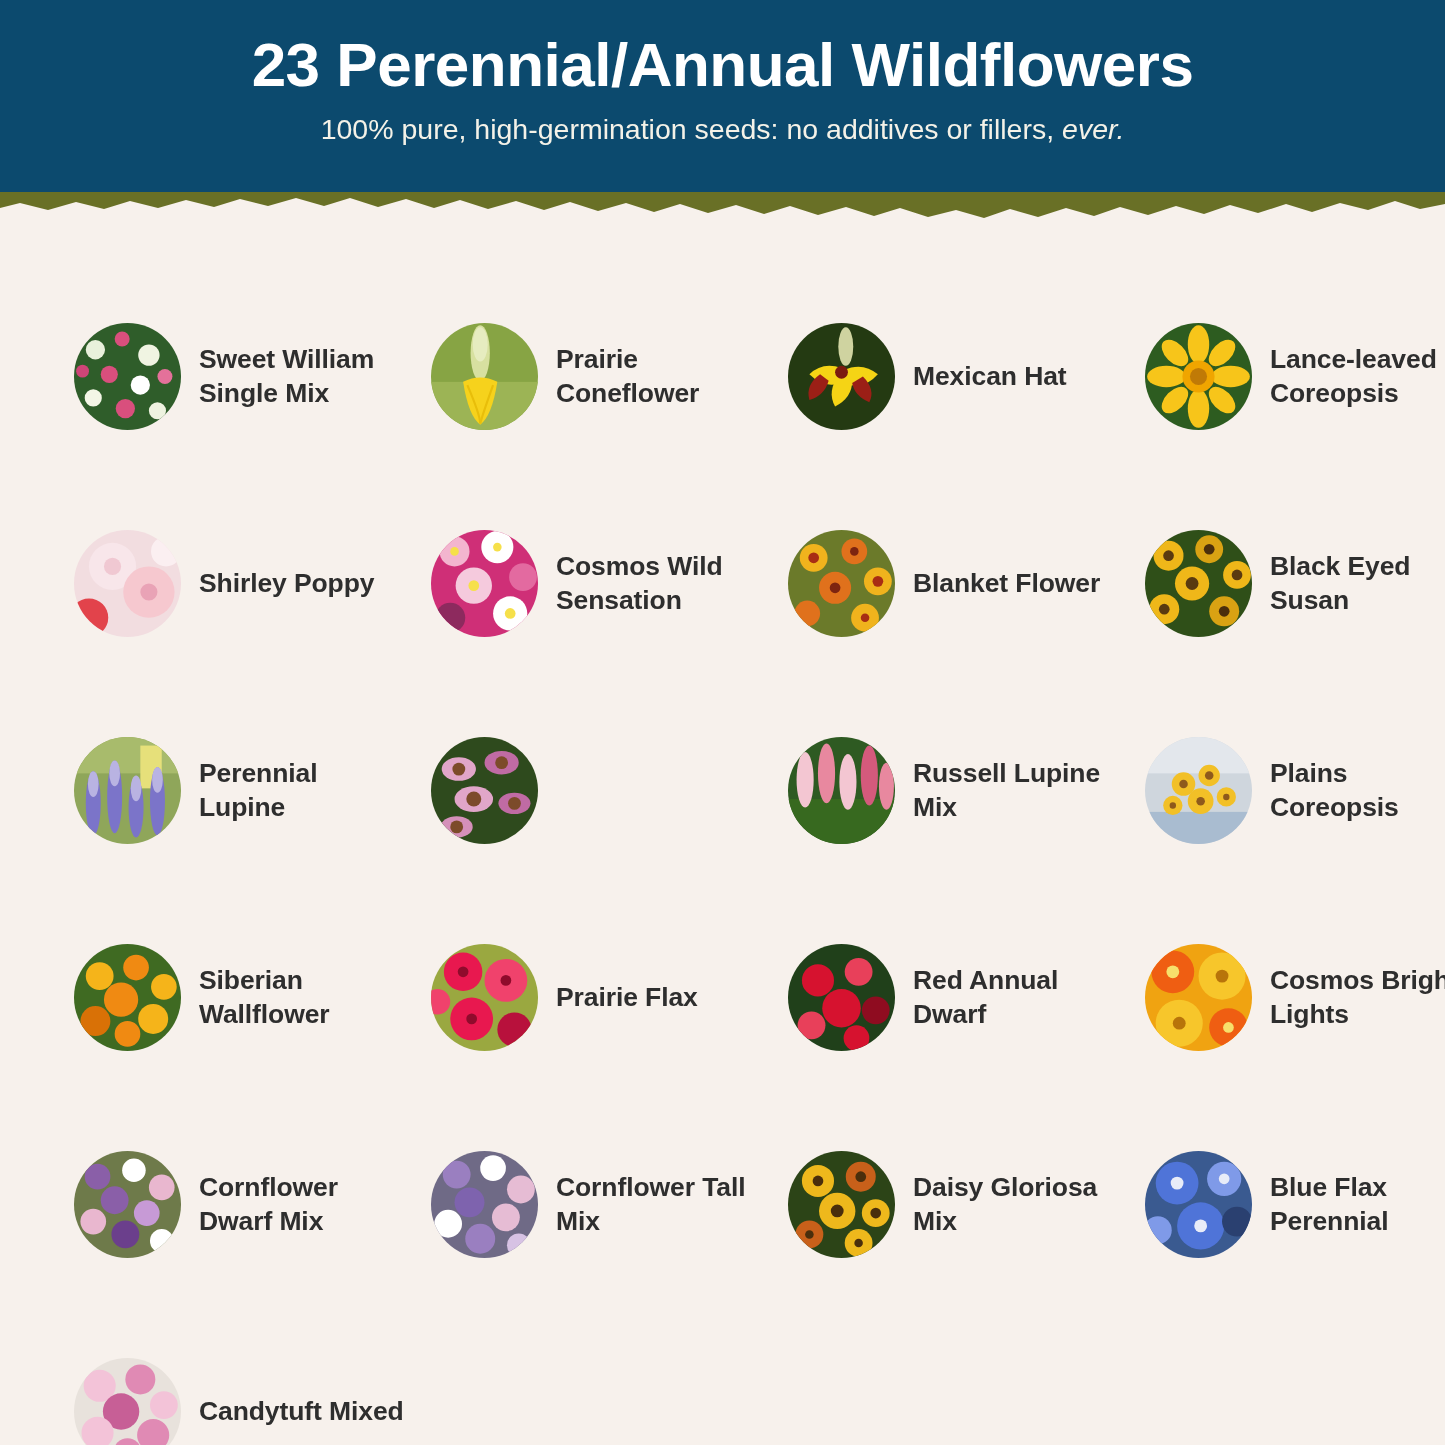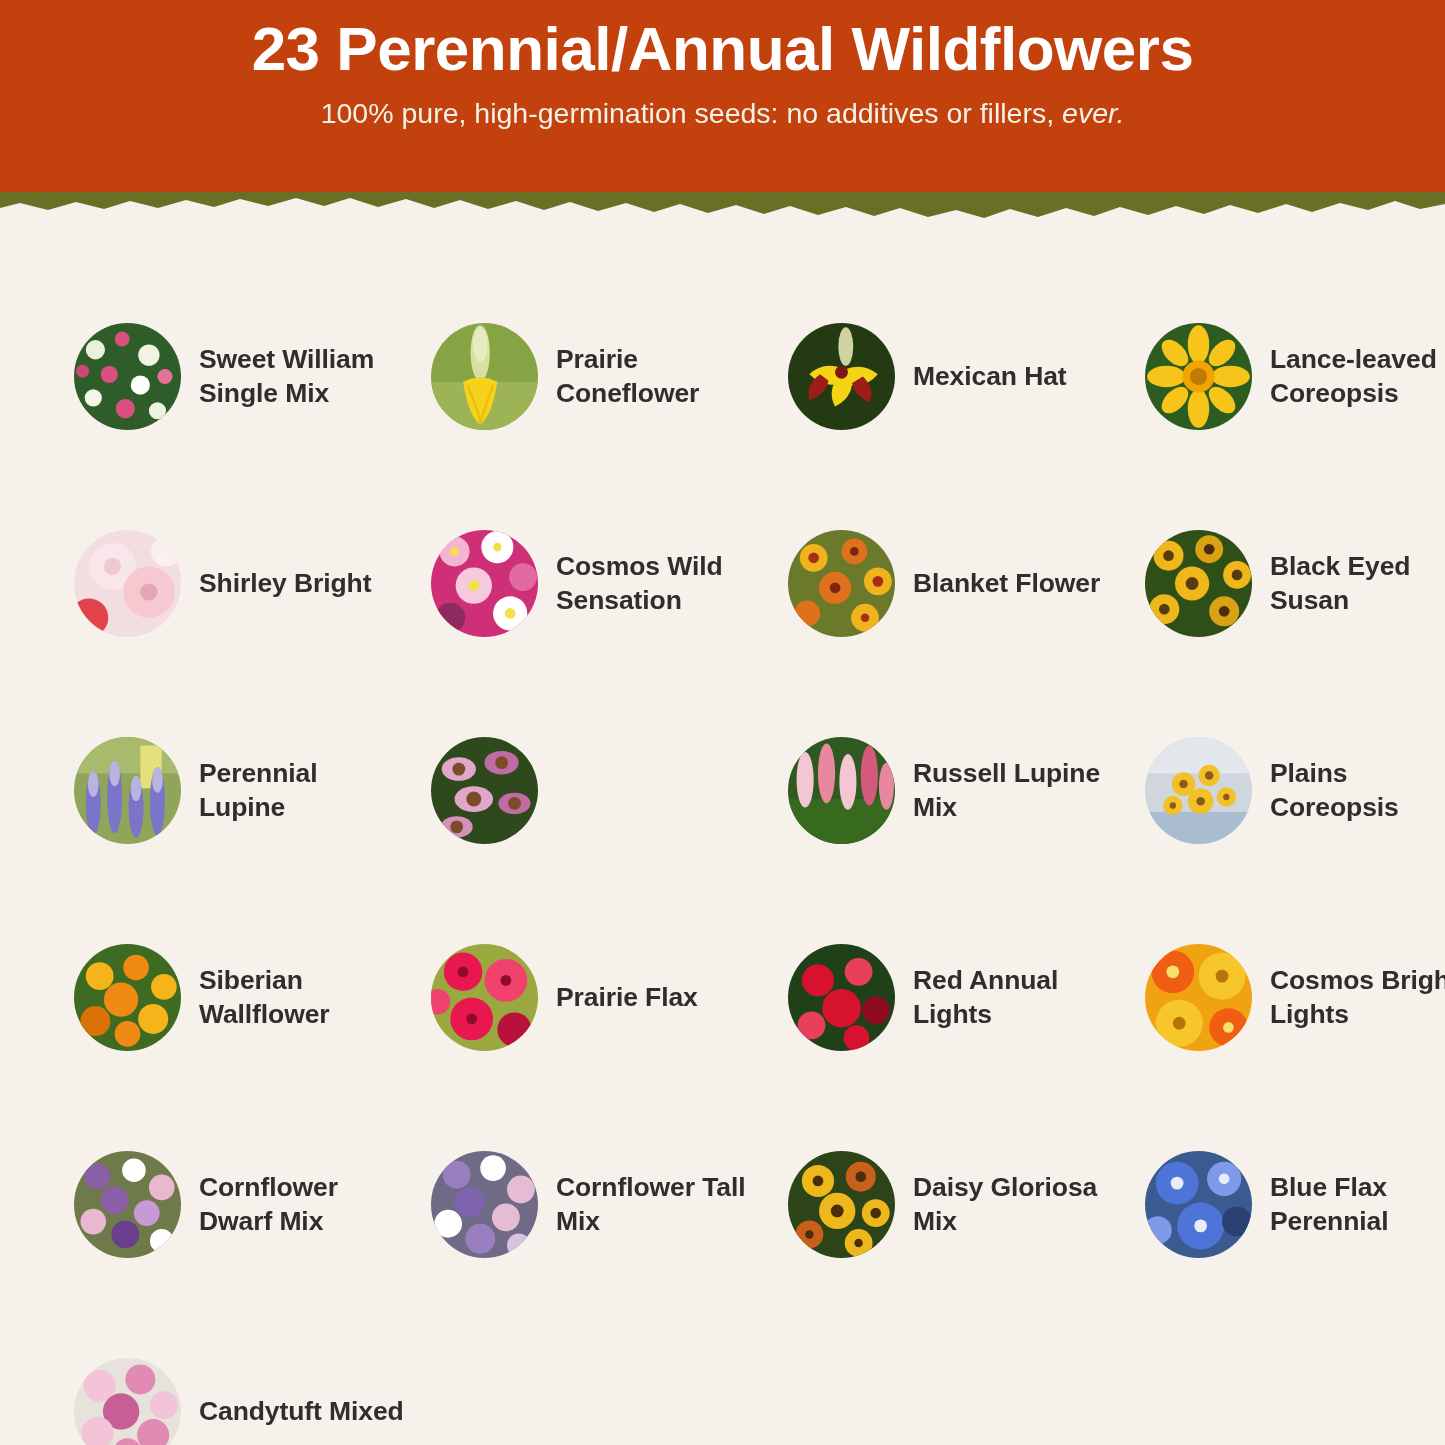--- a/index.html
+++ b/index.html
@@ -14,22 +14,22 @@
     position: relative;
     width: 1445px; height: 1445px;
     background: #f7f1ec;
   }
 
   
   .banner {
     position: relative;
     width: 100%;
     height: 196px;
-    background: #c2410c;
-    padding-top: 14px;
+    background: #0c4a6e;
+    padding-top: 30px;
     text-align: center;
     overflow: visible;
   }
   .banner h1 {
     margin: 0;
     color: #ffffff;
     font-size: 62px;
     font-weight: bold;
     letter-spacing: -0.5px;
     line-height: 1.12;
@@ -182,21 +182,21 @@
         <svg viewBox="0 0 100 100">
           <rect width="100" height="100" fill="#f2dde0"></rect>
           <circle cx="14" cy="82" r="18" fill="#e2434b"></circle>
           <circle cx="36" cy="34" r="22" fill="#f8e6ea"></circle>
           <circle cx="36" cy="34" r="8" fill="#f0c8d2"></circle>
           <circle cx="70" cy="58" r="24" fill="#f6c8cf"></circle>
           <circle cx="70" cy="58" r="8" fill="#e9a3b6"></circle>
           <circle cx="86" cy="20" r="14" fill="#fbeff1"></circle>
         </svg>
       </div>
-      <div class="label">Shirley Bright</div>
+      <div class="label">Shirley Poppy</div>
     </div>
 
     <div class="cell">
       <div class="thumb">
         <svg viewBox="0 0 100 100">
           <rect width="100" height="100" fill="#cf2f77"></rect>
           <circle cx="22" cy="20" r="14" fill="#f3b5cf"></circle>
             <circle cx="22" cy="20" r="4" fill="#f6e04a"></circle>
           <circle cx="62" cy="16" r="15" fill="#ffffff"></circle>
             <circle cx="62" cy="16" r="4" fill="#f6e04a"></circle>
@@ -377,21 +377,21 @@
         <svg viewBox="0 0 100 100">
           <rect width="100" height="100" fill="#20401a"></rect>
           <circle cx="28" cy="34" r="15" fill="#d6122f"></circle>
           <circle cx="66" cy="26" r="13" fill="#e8405a"></circle>
           <circle cx="50" cy="60" r="18" fill="#d6122f"></circle>
           <circle cx="82" cy="62" r="13" fill="#8f0c20"></circle>
           <circle cx="22" cy="76" r="13" fill="#e8405a"></circle>
           <circle cx="64" cy="88" r="12" fill="#d6122f"></circle>
         </svg>
       </div>
-      <div class="label">Red Annual Lights</div>
+      <div class="label">Red Annual Dwarf</div>
     </div>
 
     <div class="cell">
       <div class="thumb">
         <svg viewBox="0 0 100 100">
           <rect width="100" height="100" fill="#f0a311"></rect>
           <circle cx="26" cy="26" r="20" fill="#ef5e12"></circle>
             <circle cx="26" cy="26" r="6" fill="#f7e06b"></circle>
           <circle cx="72" cy="30" r="22" fill="#f7c62b"></circle>
             <circle cx="72" cy="30" r="6" fill="#b8740a"></circle>

